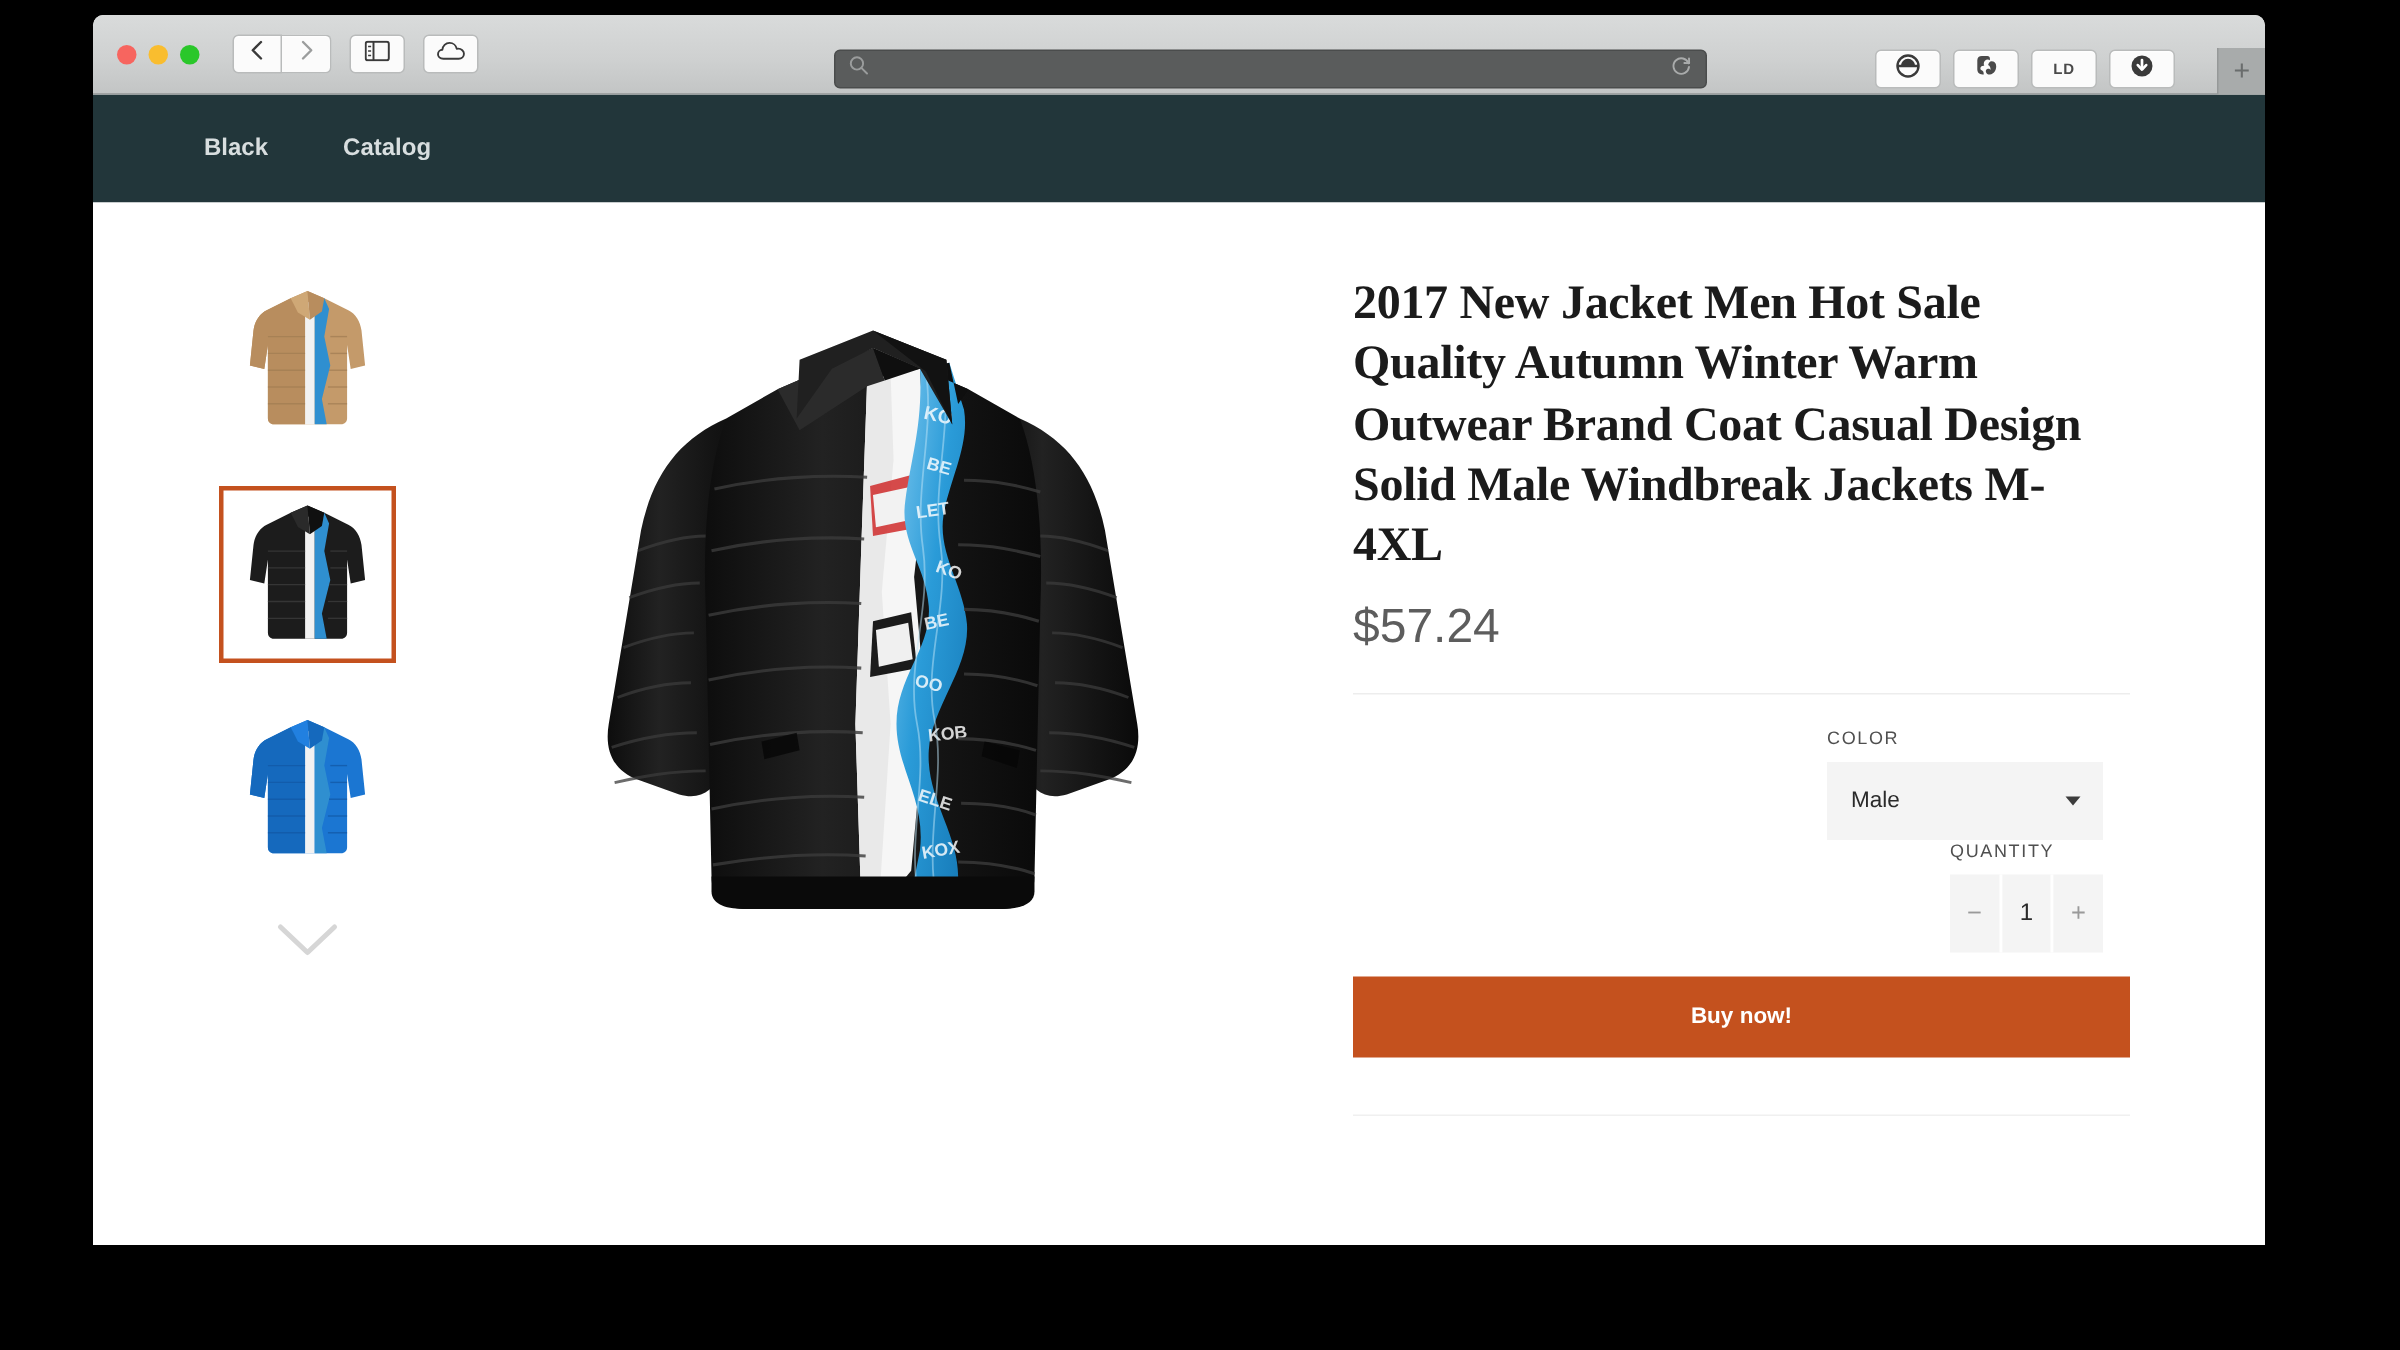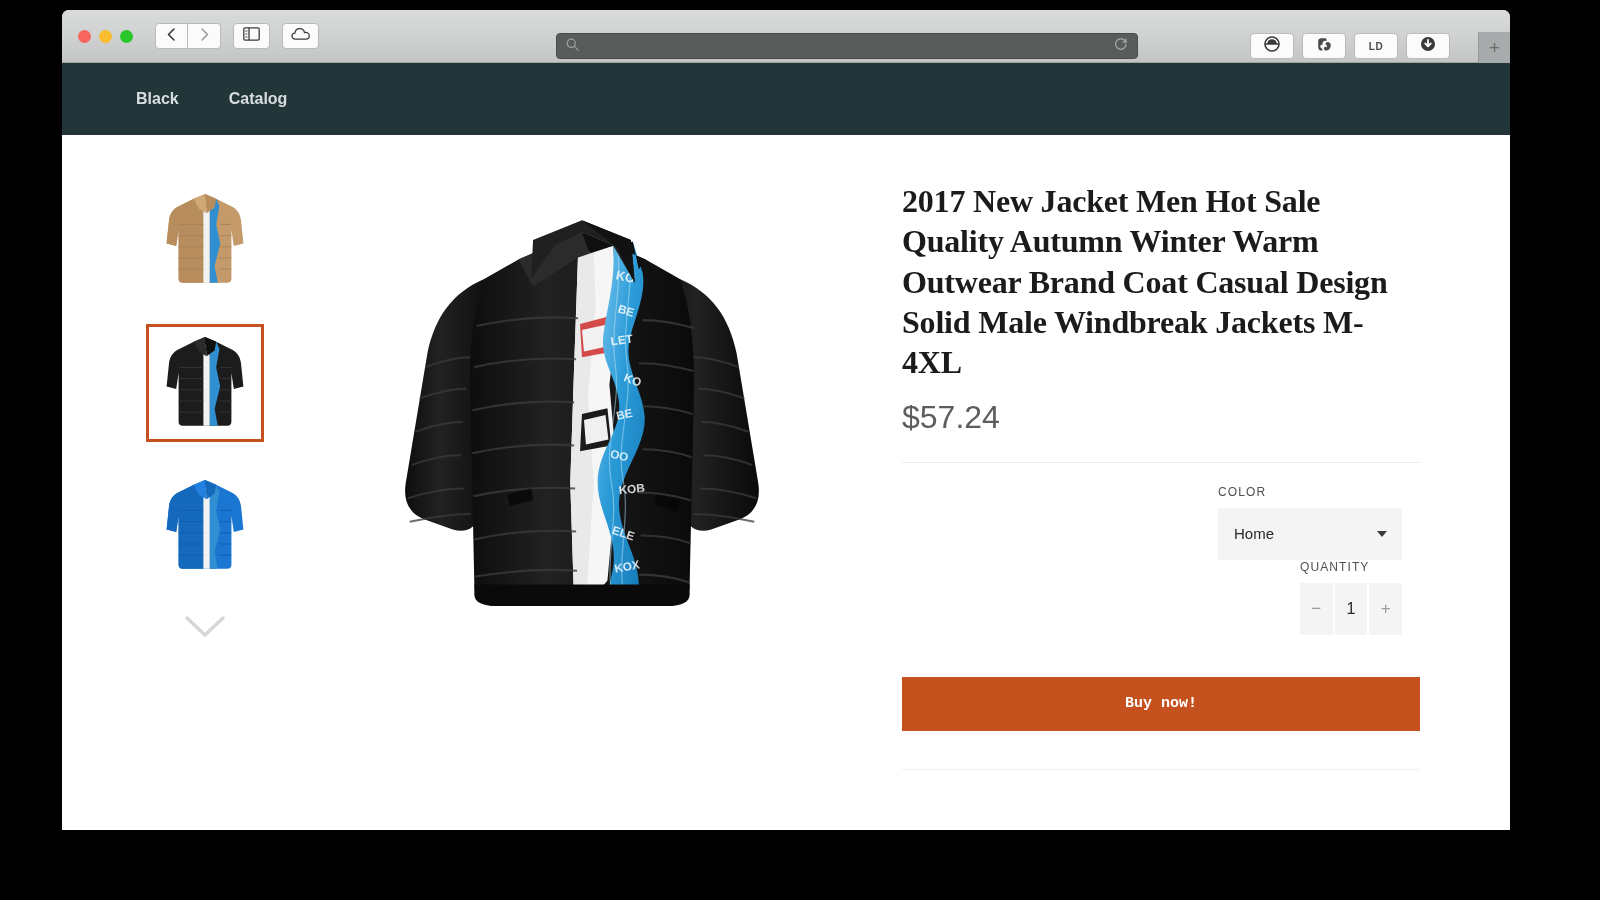--- a/index.html
+++ b/index.html
@@ -194,27 +194,27 @@
     font-size: 16px; color: #4a4a4a;
     border-right: 2px solid #fff;
   }
   .qty-cell:last-child { border-right: none; }
   .qty-cell.minus, .qty-cell.plus { color: #9a9a9a; font-size: 17px; }
   .qty-cell.value { color: #2a2a2a; }
 
   .buy-btn {
     display: block;
     width: 100%; height: 54px;
-    margin-top: 42px;
+    margin-top: 16px;
     background: #c4511e;
     color: #fff;
     border: none;
     font-size: 15px;
     font-weight: bold;
-    font-family: Liberation Mono, monospace;
+    font-family: Liberation Sans, sans-serif;
     cursor: pointer;
   }
   .bottom-divider { height: 1px; background: #f0f0f0; margin-top: 38px; }
 </style>
 </head>
 <body>
 
 <div class="browser-window">
 
   <div class="toolbar">
@@ -508,21 +508,21 @@
       <h1 class="product-title">2017 New Jacket Men Hot Sale Quality Autumn Winter Warm Outwear Brand Coat Casual Design Solid Male Windbreak Jackets M-4XL</h1>
       <div class="product-price">$57.24</div>
 
       <div class="divider"></div>
 
       <div class="options">
 
         <div class="opt-field">
           <div class="opt-label">COLOR</div>
           <div class="select-box">
-            <span>Home</span>
+            <span>Male</span>
             <span class="caret"></span>
           </div>
         </div>
 
 
         <div class="opt-field">
           <div class="opt-label">QUANTITY</div>
           <div class="qty-stepper">
             <div class="qty-cell minus">−</div>
             <div class="qty-cell value">1</div>

